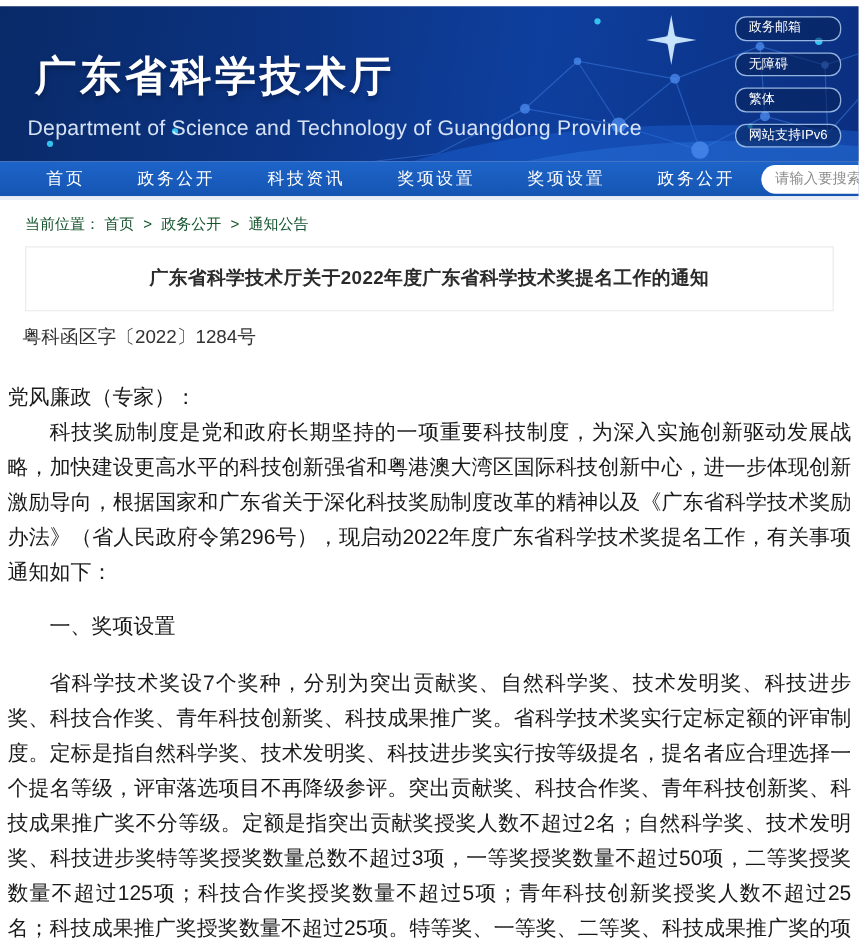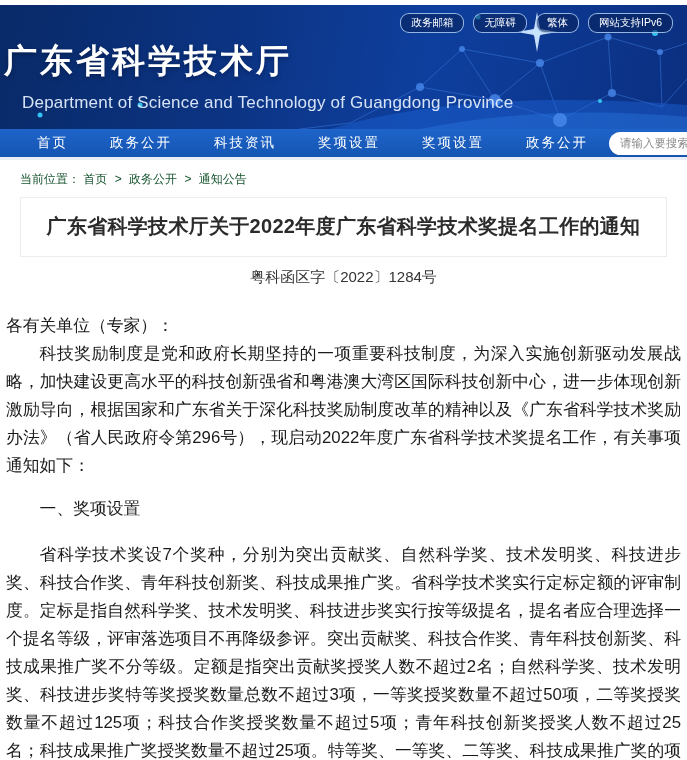--- a/index.html
+++ b/index.html
@@ -16,31 +16,31 @@
   
   .banner {
     position: relative;
     height: 124px;
     background: linear-gradient(100deg, #092a68 0%, #0c3484 35%, #0e3f9e 62%, #0b2f80 100%);
     overflow: hidden;
   }
   .banner-art { position: absolute; inset: 0; width: 100%; height: 100%; }
   .quick-links {
     position: absolute; top: 8px; right: 14px;
-    display: flex; gap: 9px; z-index: 3;
+    display: flex; gap: 9px; z-index: 3; flex-direction: column;
   }
   .quick-link {
     font-size: 10.5px; color: #ffffff; line-height: 1.1;
     border: 1px solid rgba(185, 218, 255, 0.8);
     background: rgba(7, 33, 88, 0.55);
     border-radius: 9px; padding: 3px 10px;
     cursor: pointer; white-space: nowrap;
   }
   .site-title {
-    position: absolute; left: 4px; top: 34px; z-index: 2;
+    position: absolute; left: 28px; top: 34px; z-index: 2;
     color: #ffffff; font-size: 33px; font-weight: bold; letter-spacing: 3px;
     text-shadow: 0 2px 4px rgba(0,0,20,0.35);
   }
   .site-subtitle {
     position: absolute; left: 22px; top: 88px; z-index: 2;
     color: rgba(226, 236, 252, 0.95); font-size: 17px; letter-spacing: 0.2px;
   }
 
   
   .navbar {
@@ -70,25 +70,25 @@
     padding: 11px 20px 9px; font-size: 12px; color: #14532d;
   }
   .breadcrumb .crumb-link { cursor: pointer; }
   .breadcrumb .sep { margin: 0 4px; }
 
   
   .title-box {
     margin: 0 20px; border: 1px solid #ececec; background: #ffffff;
   }
   .article-title {
-    text-align: center; font-size: 20px; font-weight: bold; color: #2b2b2b;
+    text-align: center; font-size: 15px; font-weight: bold; color: #2b2b2b;
     padding: 15px 12px 16px; letter-spacing: 0.3px;
   }
   .doc-number {
-    text-align: center; font-size: 15px; color: #333333;
+    text-align: left; font-size: 15px; color: #333333;
     padding: 11px 18px 0;
   }
   .article-body {
     padding: 0 6px; font-size: 16.8px; color: #1a1a1a;
     line-height: 28px; text-align: justify;
   }
   .salutation { margin-top: 25px; }
   .para { text-indent: 2em; }
   .section-heading { margin-top: 15px; text-indent: 2em; font-weight: normal; }
   .para-2 { margin-top: 18px; }
@@ -168,17 +168,17 @@
   <span>通知公告</span>
 </div>
 
 <div class="title-box">
   <div class="article-title">广东省科学技术厅关于2022年度广东省科学技术奖提名工作的通知</div>
 </div>
 
 <div class="doc-number">粤科函区字〔2022〕1284号</div>
 
 <div class="article-body">
-  <div class="salutation">各有关单位（专家）：</div>
+  <div class="salutation">党风廉政（专家）：</div>
   <div class="para">科技奖励制度是党和政府长期坚持的一项重要科技制度，为深入实施创新驱动发展战略，加快建设更高水平的科技创新强省和粤港澳大湾区国际科技创新中心，进一步体现创新激励导向，根据国家和广东省关于深化科技奖励制度改革的精神以及《广东省科学技术奖励办法》（省人民政府令第296号），现启动2022年度广东省科学技术奖提名工作，有关事项通知如下：</div>
   <div class="section-heading">一、奖项设置</div>
   <div class="para para-2">省科学技术奖设7个奖种，分别为突出贡献奖、自然科学奖、技术发明奖、科技进步奖、科技合作奖、青年科技创新奖、科技成果推广奖。省科学技术奖实行定标定额的评审制度。定标是指自然科学奖、技术发明奖、科技进步奖实行按等级提名，提名者应合理选择一个提名等级，评审落选项目不再降级参评。突出贡献奖、科技合作奖、青年科技创新奖、科技成果推广奖不分等级。定额是指突出贡献奖授奖人数不超过2名；自然科学奖、技术发明奖、科技进步奖特等奖授奖数量总数不超过3项，一等奖授奖数量不超过50项，二等奖授奖数量不超过125项；科技合作奖授奖数量不超过5项；青年科技创新奖授奖人数不超过25名；科技成果推广奖授奖数量不超过25项。特等奖、一等奖、二等奖、科技成果推广奖的项目奖励人数依次不超过30人、15人、10人、10人，单位数依次不超过15个、10个、8个、8个，自然科学</div>
 </div>
 
 </body></html>

